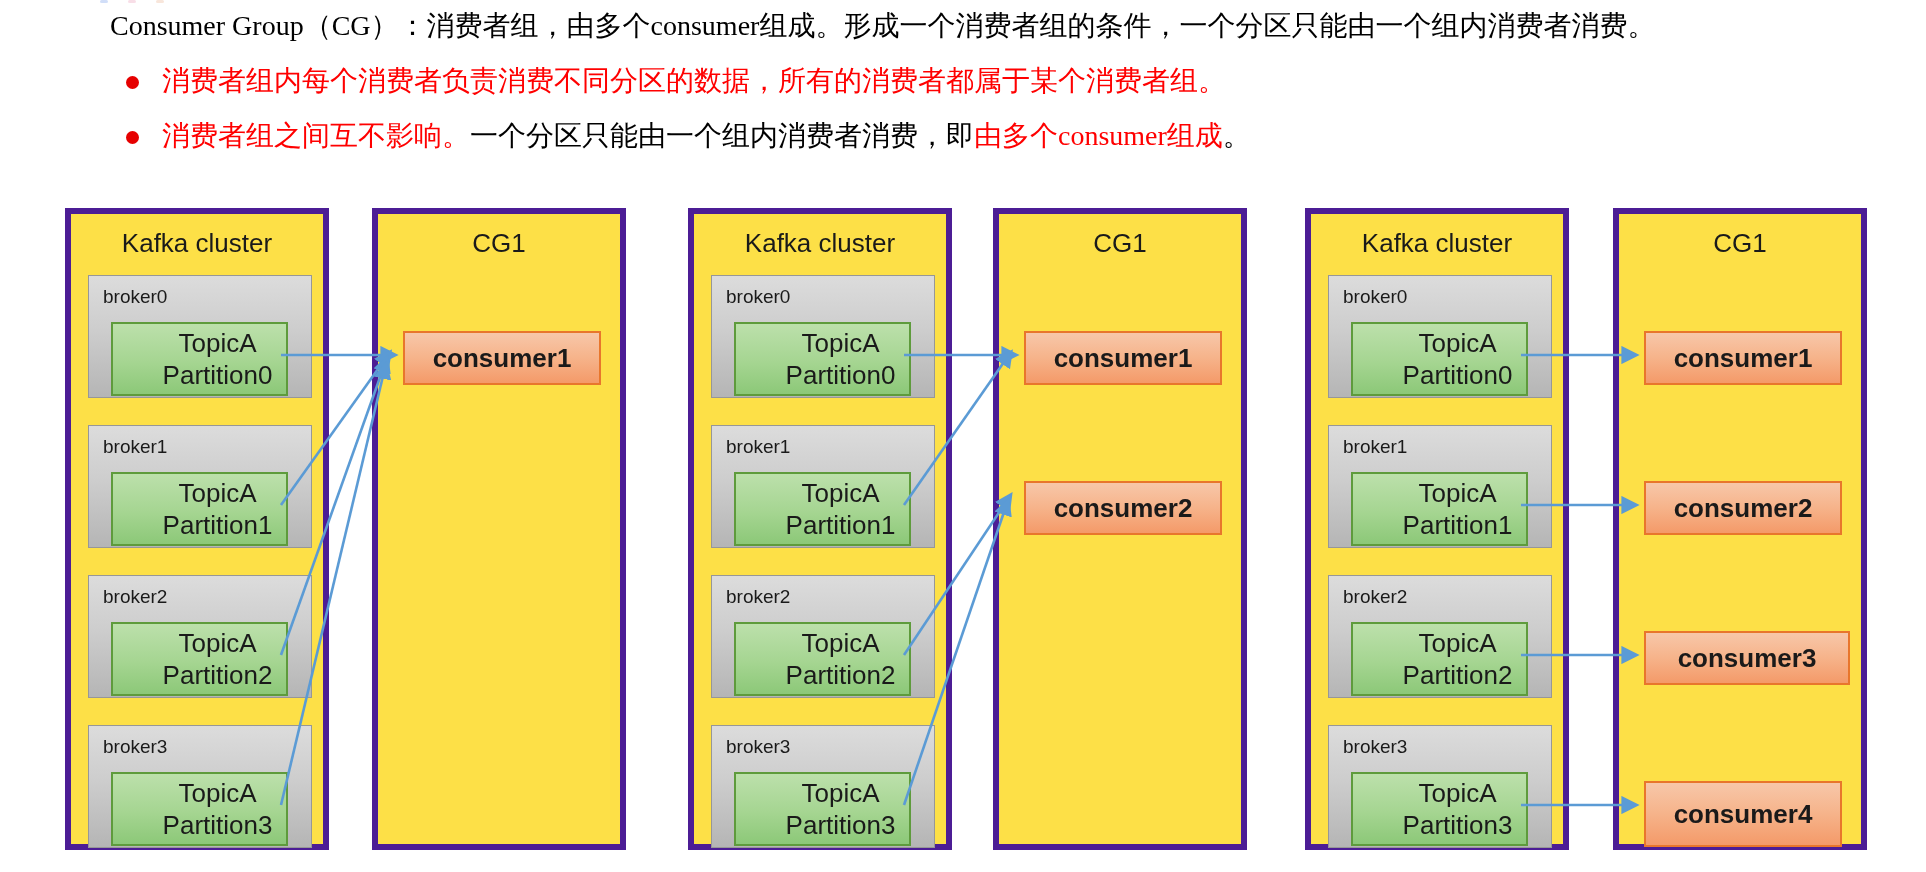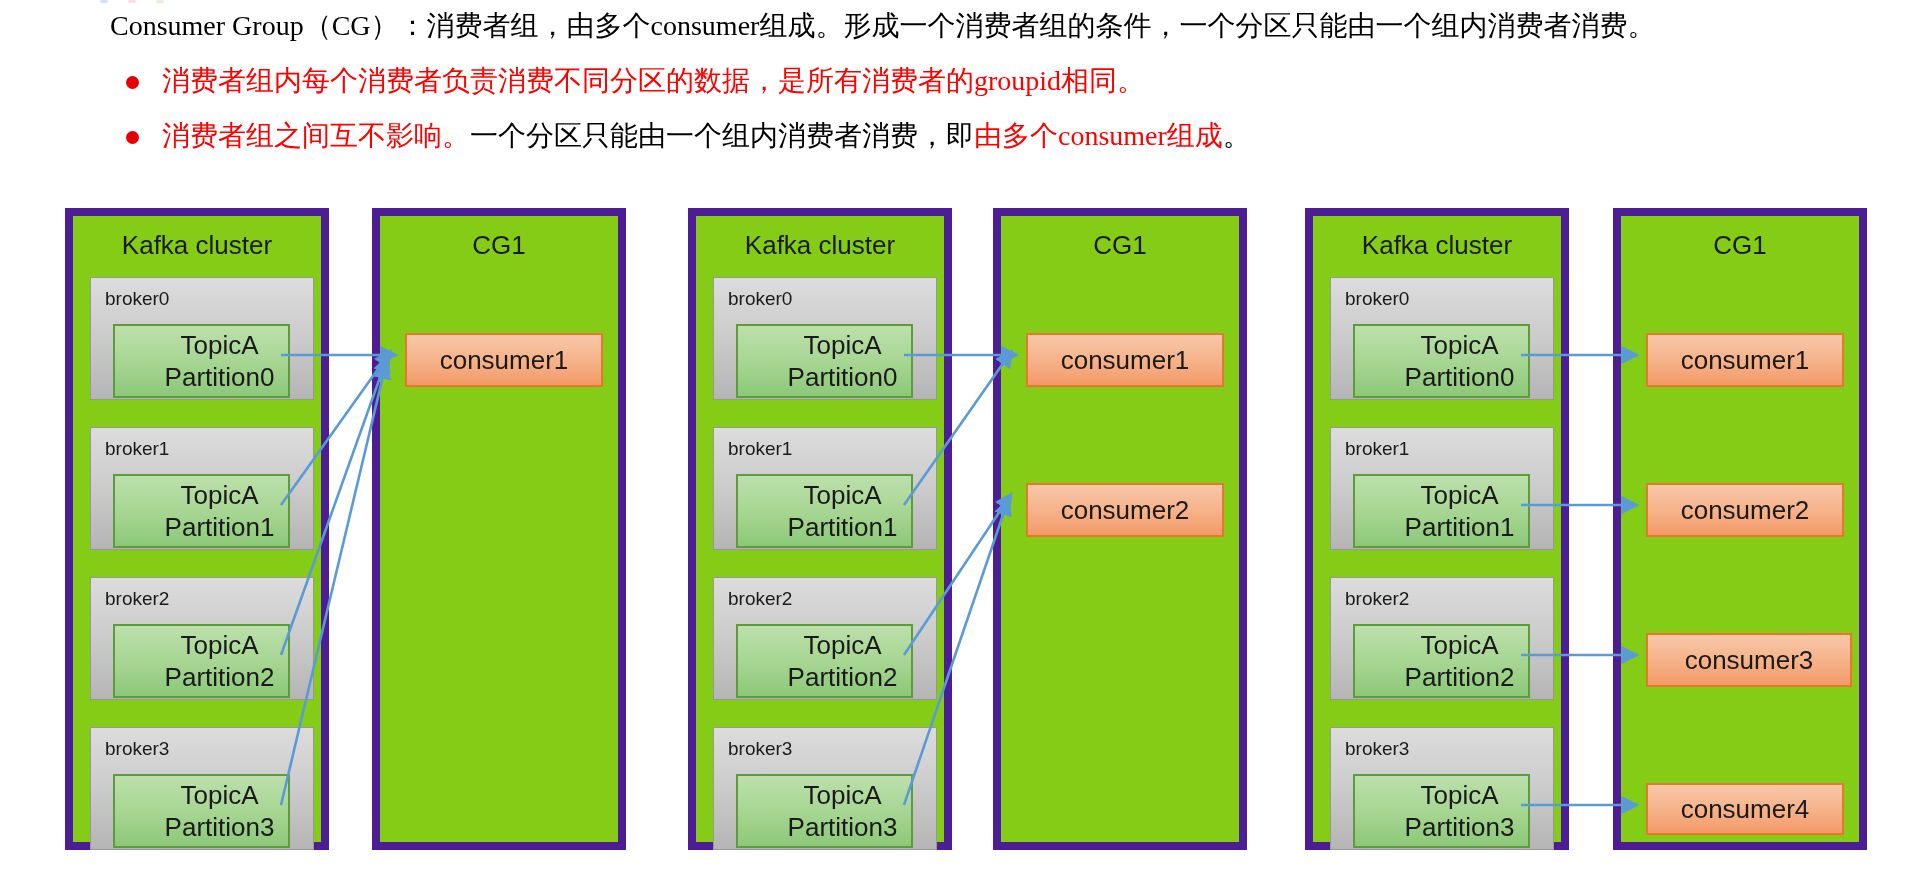--- a/index.html
+++ b/index.html
@@ -19,21 +19,21 @@
     background:#e60000;}
   .seg-red{color:#ff0000;}
   .seg-black{color:#000000;}
 
   
   .edge-strip{position:absolute;left:0;top:0;width:220px;height:4px;opacity:.45;}
   .edge-strip i{position:absolute;top:0;width:8px;height:3px;border-radius:2px;display:block;}
 
   
   .outer-box{
-    position:absolute;background:#84cc16;border:8px solid #4c1d95;box-sizing:border-box;
+    position:absolute;background:#fde047;border:6px solid #4c1d95;box-sizing:border-box;
   }
   .outer-title{
     position:absolute;left:0;top:14px;width:100%;text-align:center;
     font-size:26px;color:#1a1a1a;
   }
   .broker-box{
     position:absolute;box-sizing:border-box;
     background:linear-gradient(180deg,#dcdcdc 0%,#cdcdcd 45%,#b5b5b5 100%);
     border:1px solid #979797;
   }
@@ -48,38 +48,38 @@
     text-align:center;
     padding-left:36px;
   }
   .partition-line{font-size:26px;line-height:32px;color:#1a1a1a;}
   .consumer-box{
     position:absolute;box-sizing:border-box;
     background:linear-gradient(180deg,#f7c7a9 0%,#f6b38a 50%,#f49a69 100%);
     border:2px solid #e8762c;
     display:flex;align-items:center;justify-content:center;
   }
-  .consumer-label{font-size:26px;color:#1a1a1a;}
+  .consumer-label{font-size:26px;color:#1a1a1a;font-weight:bold;}
 
   #arrow-layer{position:absolute;left:0;top:0;pointer-events:none;}
 </style>
 </head>
 <body>
 
 <div class="edge-strip">
   <i style="left:100px;background:#9bb8f0;"></i>
   <i style="left:128px;background:#f0b8cc;"></i>
   <i style="left:156px;background:#f0c8b0;"></i>
 </div>
 
 <div class="intro">Consumer Group（CG）：消费者组，由多个consumer组成。形成一个消费者组的条件，一个分区只能由一个组内消费者消费。</div>
 
 <div id="bullets">
     <span class="bullet-dot" style="top: 76px;"></span>
-    <div class="bullet-row" style="top: 62px;"><span class="seg-red">消费者组内每个消费者负责消费不同分区的数据，是所有消费者的groupid相同。</span></div>
+    <div class="bullet-row" style="top: 62px;"><span class="seg-red">消费者组内每个消费者负责消费不同分区的数据，所有的消费者都属于某个消费者组。</span></div>
     <span class="bullet-dot" style="top: 131px;"></span>
     <div class="bullet-row" style="top: 117px;"><span class="seg-red">消费者组之间互不影响。</span><span class="seg-black">一个分区只能由一个组内消费者消费，即</span><span class="seg-red">由多个consumer组成</span><span class="seg-black">。</span></div>
   </div>
 
 <div id="diagram">
     <div class="outer-box" style="left: 65px; top: 208px; width: 264px; height: 642px;">
       <div class="outer-title">Kafka cluster</div>
       <div class="broker-box" style="left: 17px; top: 61px; width: 224px; height: 123px;">
         <div class="broker-label">broker0</div>
         <div class="partition-box" style="left: 22px; top: 46px; width: 177px; height: 74px;">
@@ -190,21 +190,21 @@
       <div class="outer-title">CG1</div>
       <div class="consumer-box" style="left: 25px; top: 117px; width: 198px; height: 54px;">
         <div class="consumer-label">consumer1</div>
       </div>
       <div class="consumer-box" style="left: 25px; top: 267px; width: 198px; height: 54px;">
         <div class="consumer-label">consumer2</div>
       </div>
       <div class="consumer-box" style="left: 25px; top: 417px; width: 206px; height: 54px;">
         <div class="consumer-label">consumer3</div>
       </div>
-      <div class="consumer-box" style="left: 25px; top: 567px; width: 198px; height: 52px;">
+      <div class="consumer-box" style="left: 25px; top: 567px; width: 198px; height: 66px;">
         <div class="consumer-label">consumer4</div>
       </div>
     </div>
   </div>
 
 <svg id="arrow-layer" width="1926" height="872" viewBox="0 0 1926 872">
   <defs>
     <marker id="arr" markerWidth="7" markerHeight="7" refX="1" refY="3.5" orient="auto">
       <path d="M0,0 L7,3.5 L0,7 z" fill="#5b9bd5"></path>
     </marker>

